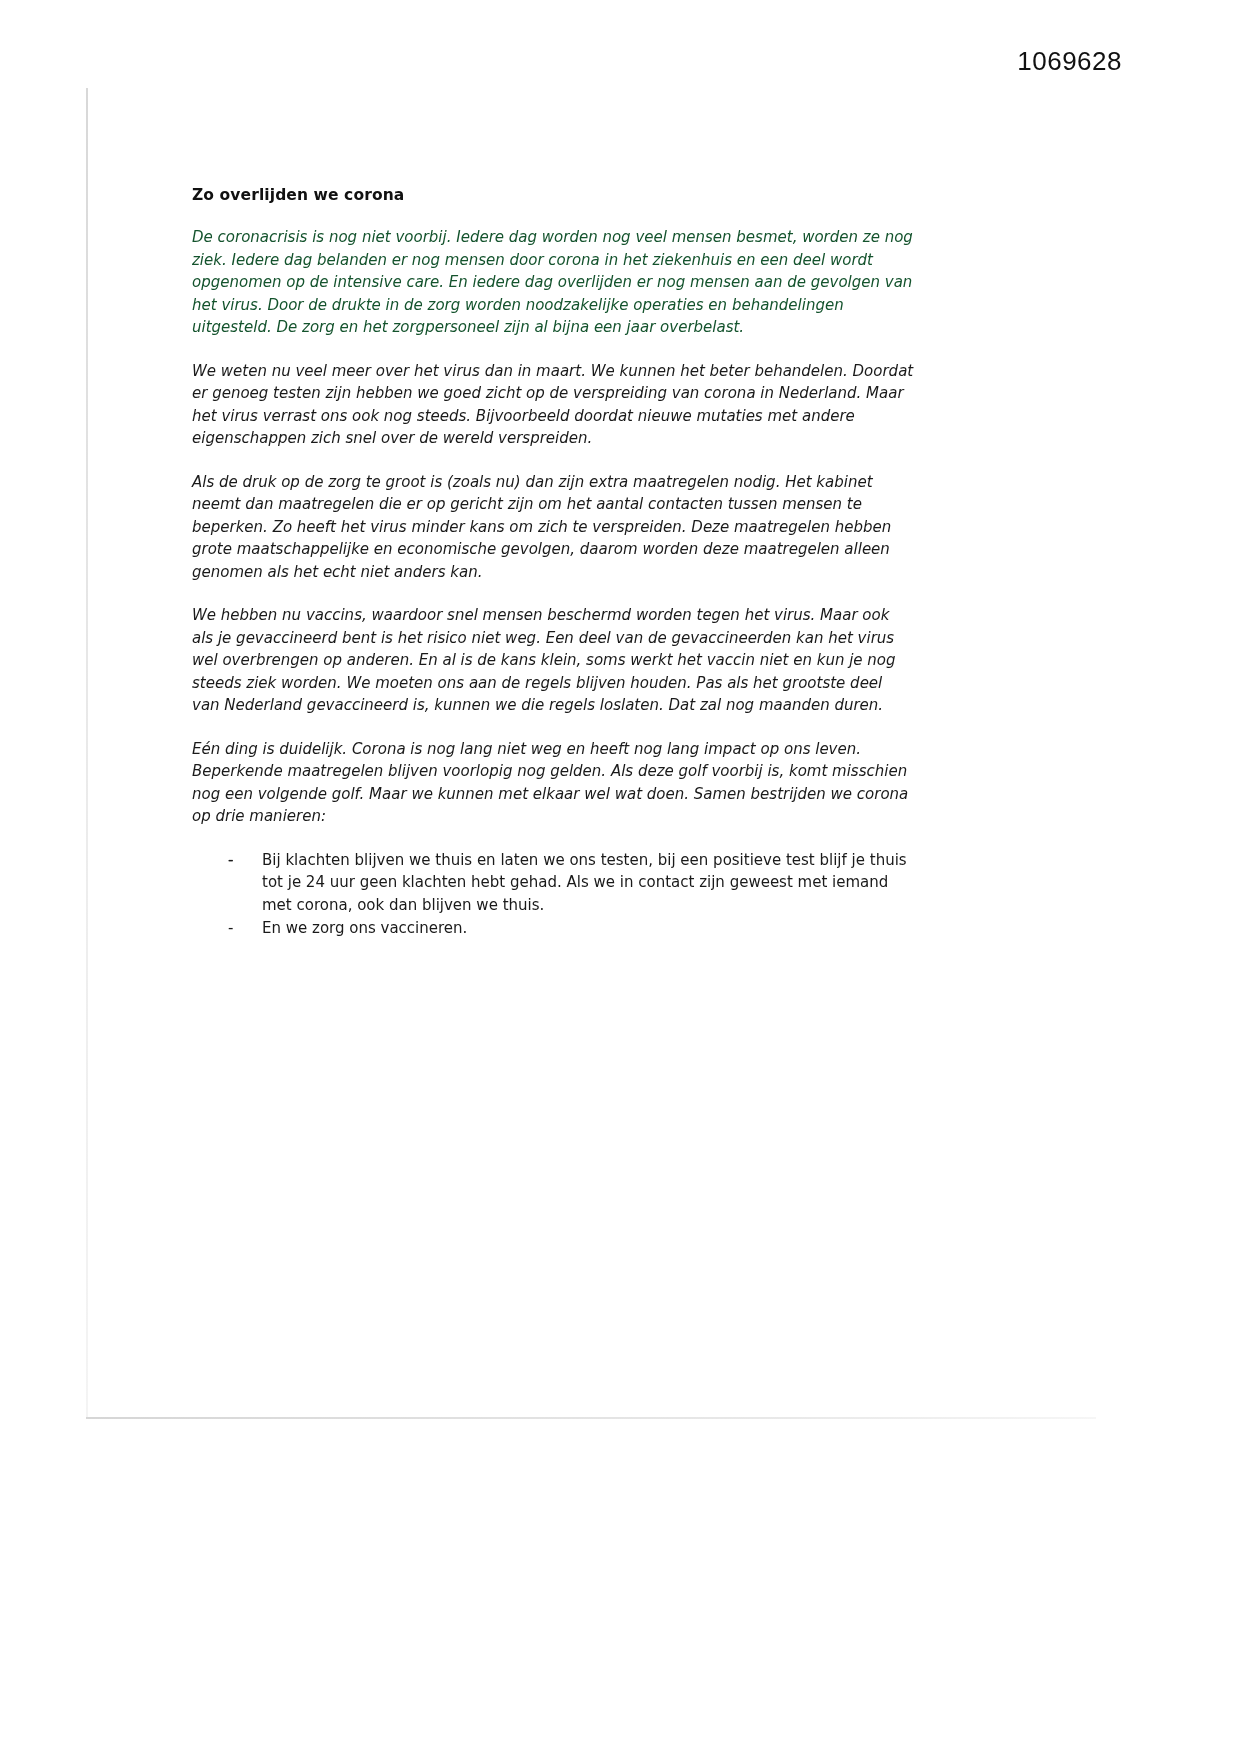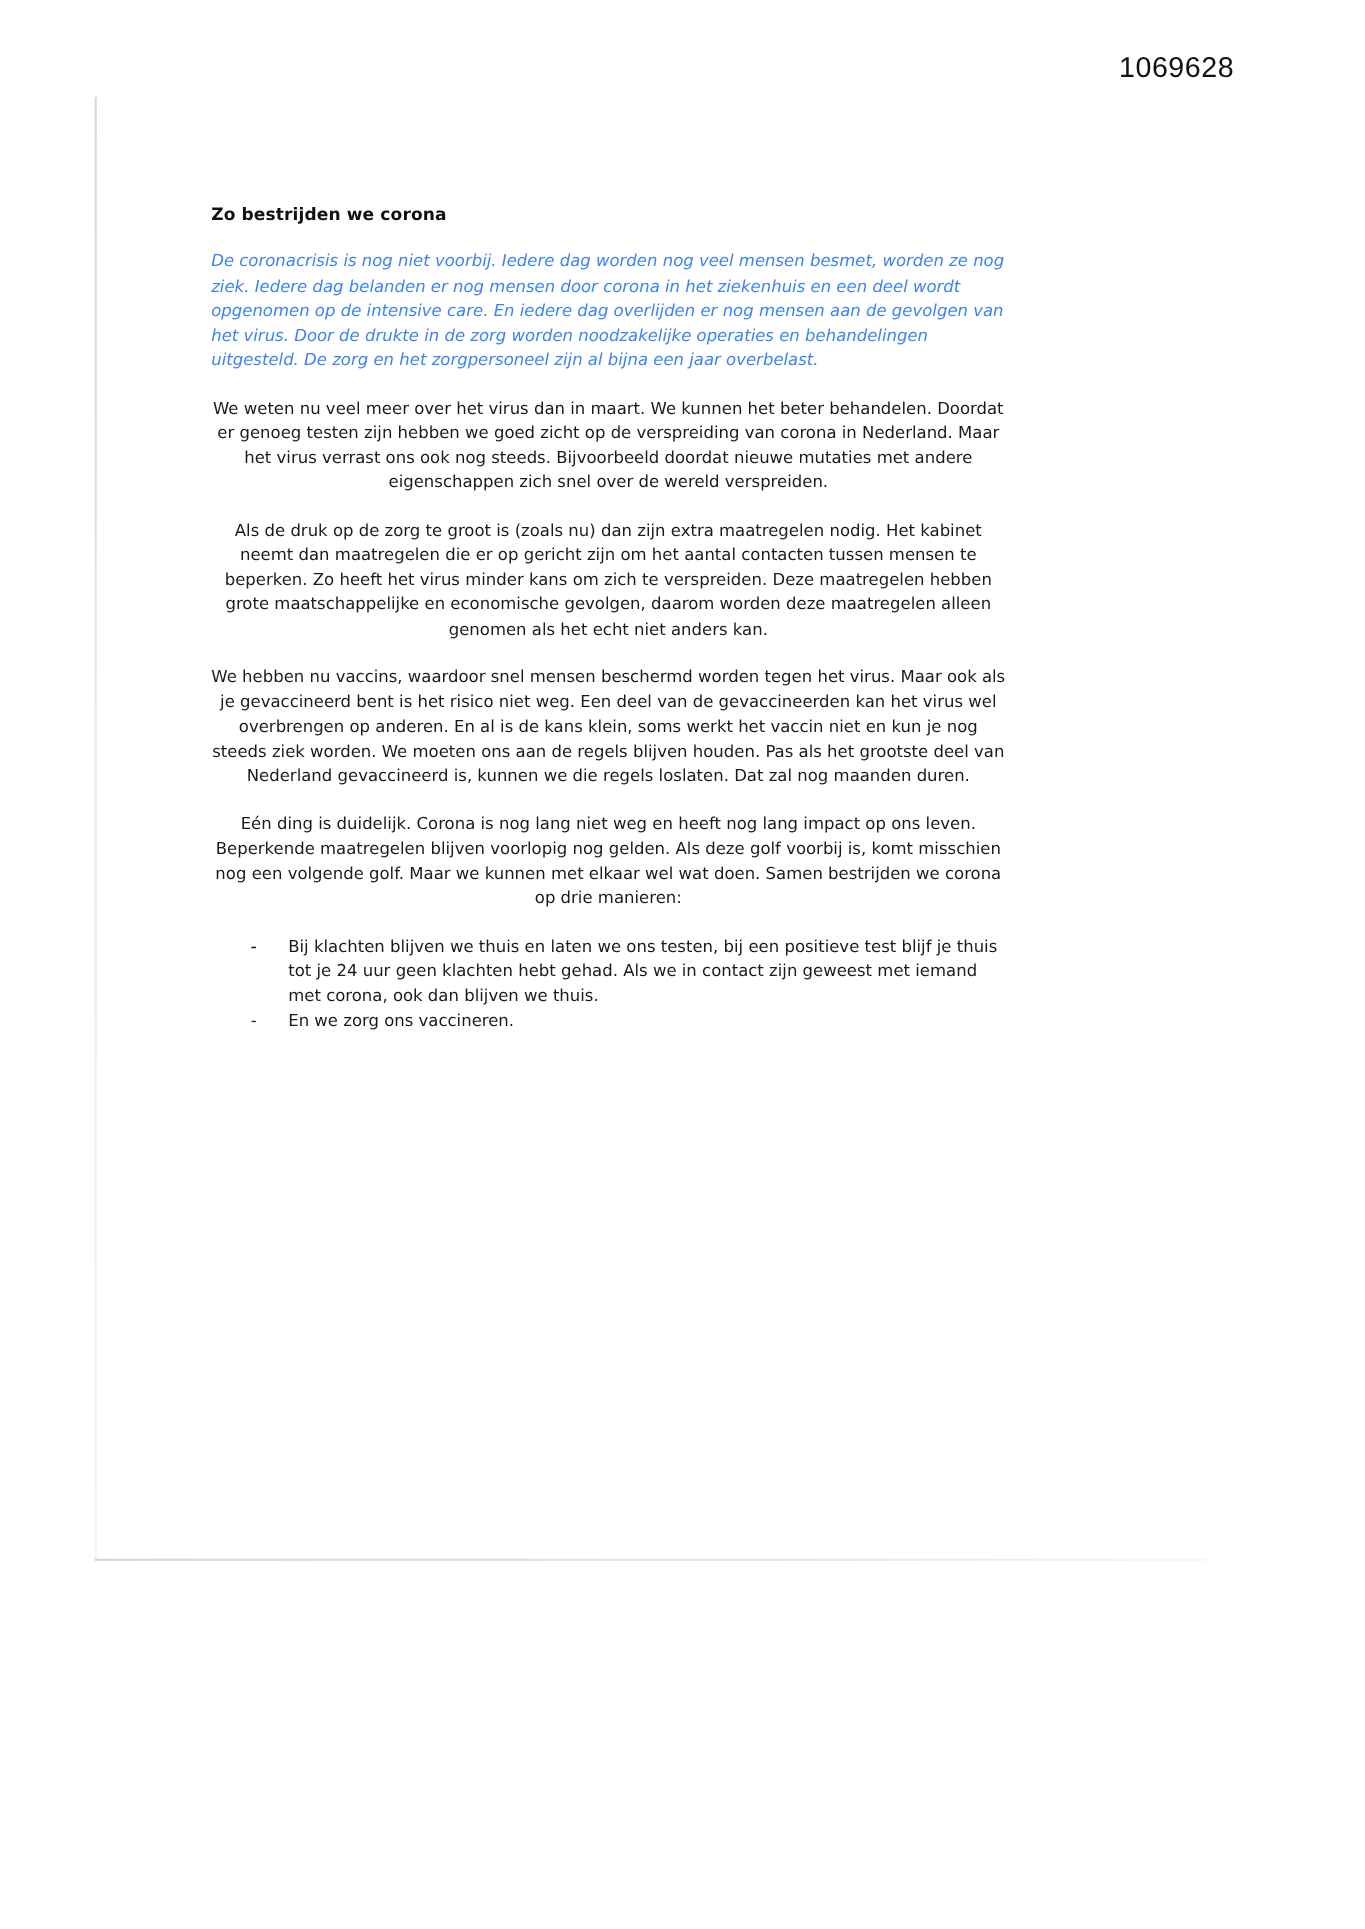--- a/index.html
+++ b/index.html
@@ -56,31 +56,32 @@
     font-size: 15.5px;
     color: #111111;
     margin: 0 0 22px 0;
     letter-spacing: 0.1px;
   }
   .lead {
     font-family: "DejaVu Sans", sans-serif;
     font-style: italic;
     font-size: 15px;
     line-height: 22.5px;
-    color: #3b82f6;
+    color: #14532d;
     margin: 0 0 21px 0;
     text-align: left;
   }
   .para {
     font-family: "DejaVu Sans", sans-serif;
     font-size: 15px;
     line-height: 22.5px;
     color: #1a1a1a;
     margin: 0 0 21px 0;
-    text-align: center;
+    text-align: left;
+    font-style: italic;
   }
   .measures-list {
     list-style: none;
     margin: 0 0 20px 0;
     padding: 0 0 0 36px;
   }
   .measures-list li {
     position: relative;
     font-family: "DejaVu Sans", sans-serif;
     font-size: 15px;
@@ -104,21 +105,21 @@
 
 <div class="page">
 
   <div class="scan-edge-left"></div>
   <div class="scan-edge-bottom"></div>
 
   <div class="page-number">1069628</div>
 
   <div class="content">
 
-    <h1 class="doc-title">Zo bestrijden we corona</h1>
+    <h1 class="doc-title">Zo overlijden we corona</h1>
 
     <p class="lead">De coronacrisis is nog niet voorbij. Iedere dag worden nog veel mensen besmet, worden ze nog ziek. Iedere dag belanden er nog mensen door corona in het ziekenhuis en een deel wordt opgenomen op de intensive care. En iedere dag overlijden er nog mensen aan de gevolgen van het virus. Door de drukte in de zorg worden noodzakelijke operaties en behandelingen uitgesteld. De zorg en het zorgpersoneel zijn al bijna een jaar overbelast.</p>
 
     <p class="para">We weten nu veel meer over het virus dan in maart. We kunnen het beter behandelen. Doordat er genoeg testen zijn hebben we goed zicht op de verspreiding van corona in Nederland. Maar het virus verrast ons ook nog steeds. Bijvoorbeeld doordat nieuwe mutaties met andere eigenschappen zich snel over de wereld verspreiden.</p>
 
     <p class="para">Als de druk op de zorg te groot is (zoals nu) dan zijn extra maatregelen nodig. Het kabinet neemt dan maatregelen die er op gericht zijn om het aantal contacten tussen mensen te beperken. Zo heeft het virus minder kans om zich te verspreiden. Deze maatregelen hebben grote maatschappelijke en economische gevolgen, daarom worden deze maatregelen alleen genomen als het echt niet anders kan.</p>
 
     <p class="para">We hebben nu vaccins, waardoor snel mensen beschermd worden tegen het virus. Maar ook als je gevaccineerd bent is het risico niet weg. Een deel van de gevaccineerden kan het virus wel overbrengen op anderen. En al is de kans klein, soms werkt het vaccin niet en kun je nog steeds ziek worden. We moeten ons aan de regels blijven houden. Pas als het grootste deel van Nederland gevaccineerd is, kunnen we die regels loslaten. Dat zal nog maanden duren.</p>
 
     <p class="para">Eén ding is duidelijk. Corona is nog lang niet weg en heeft nog lang impact op ons leven. Beperkende maatregelen blijven voorlopig nog gelden. Als deze golf voorbij is, komt misschien nog een volgende golf. Maar we kunnen met elkaar wel wat doen. Samen bestrijden we corona op drie manieren:</p>

